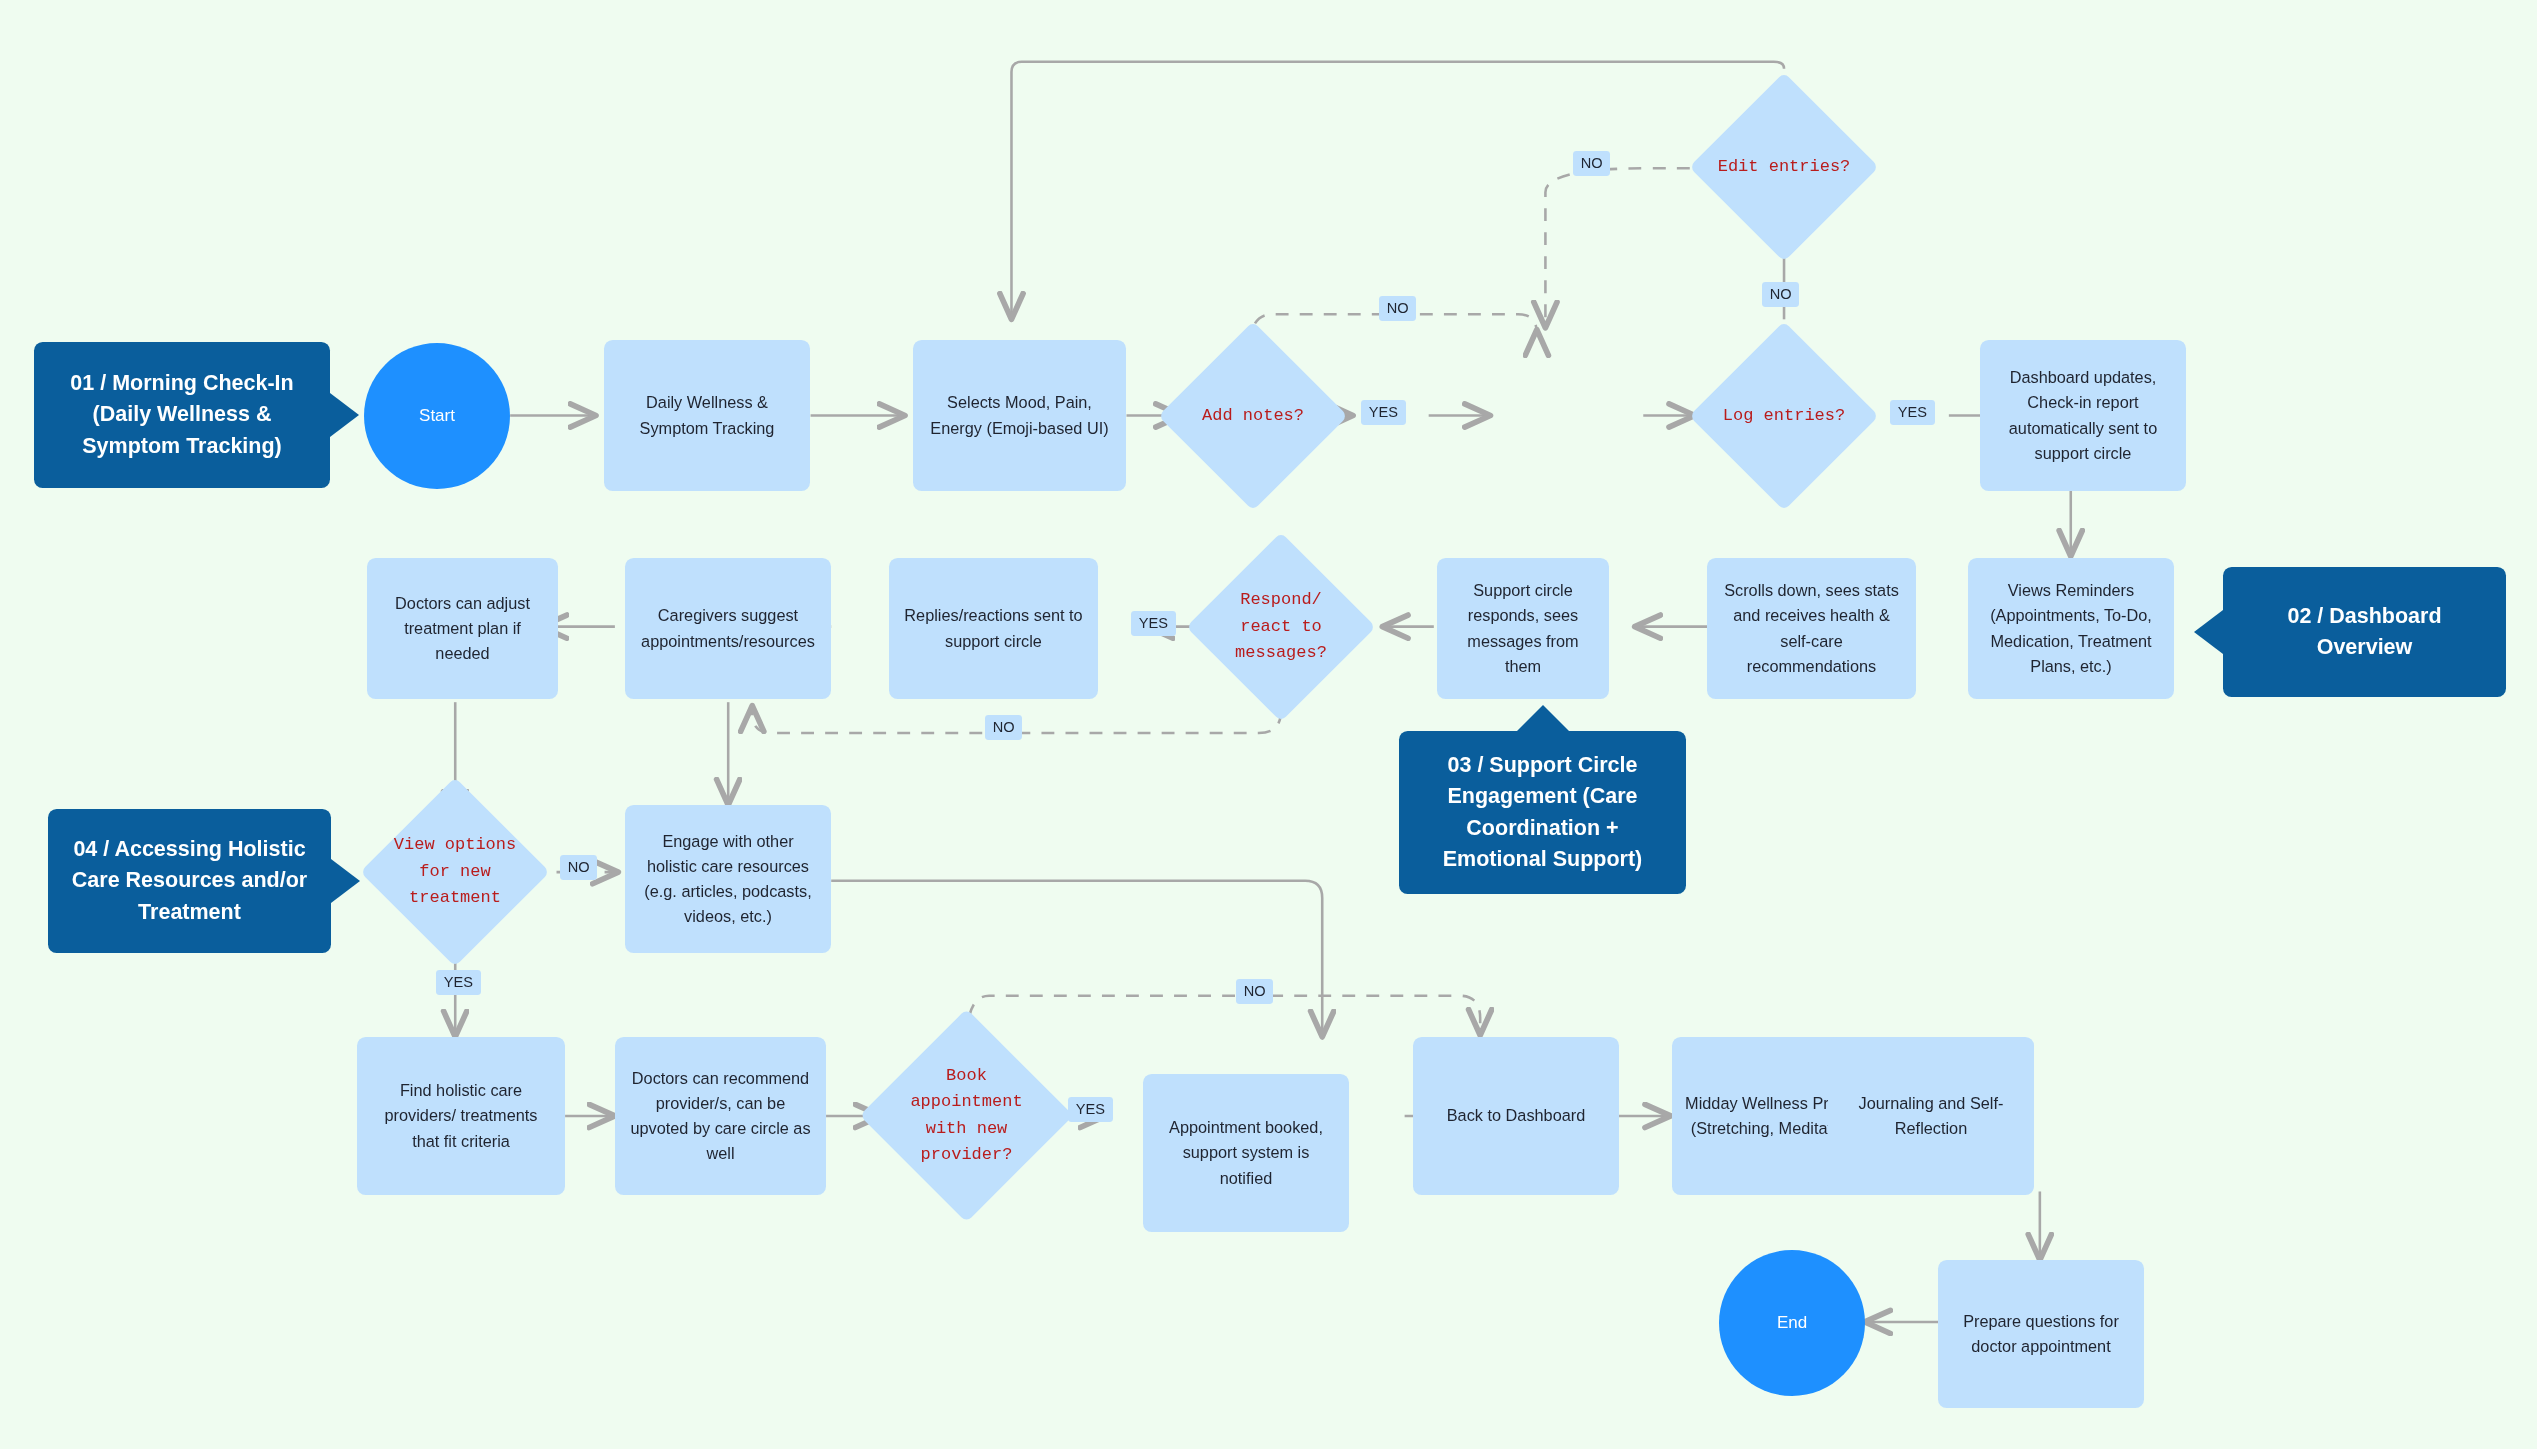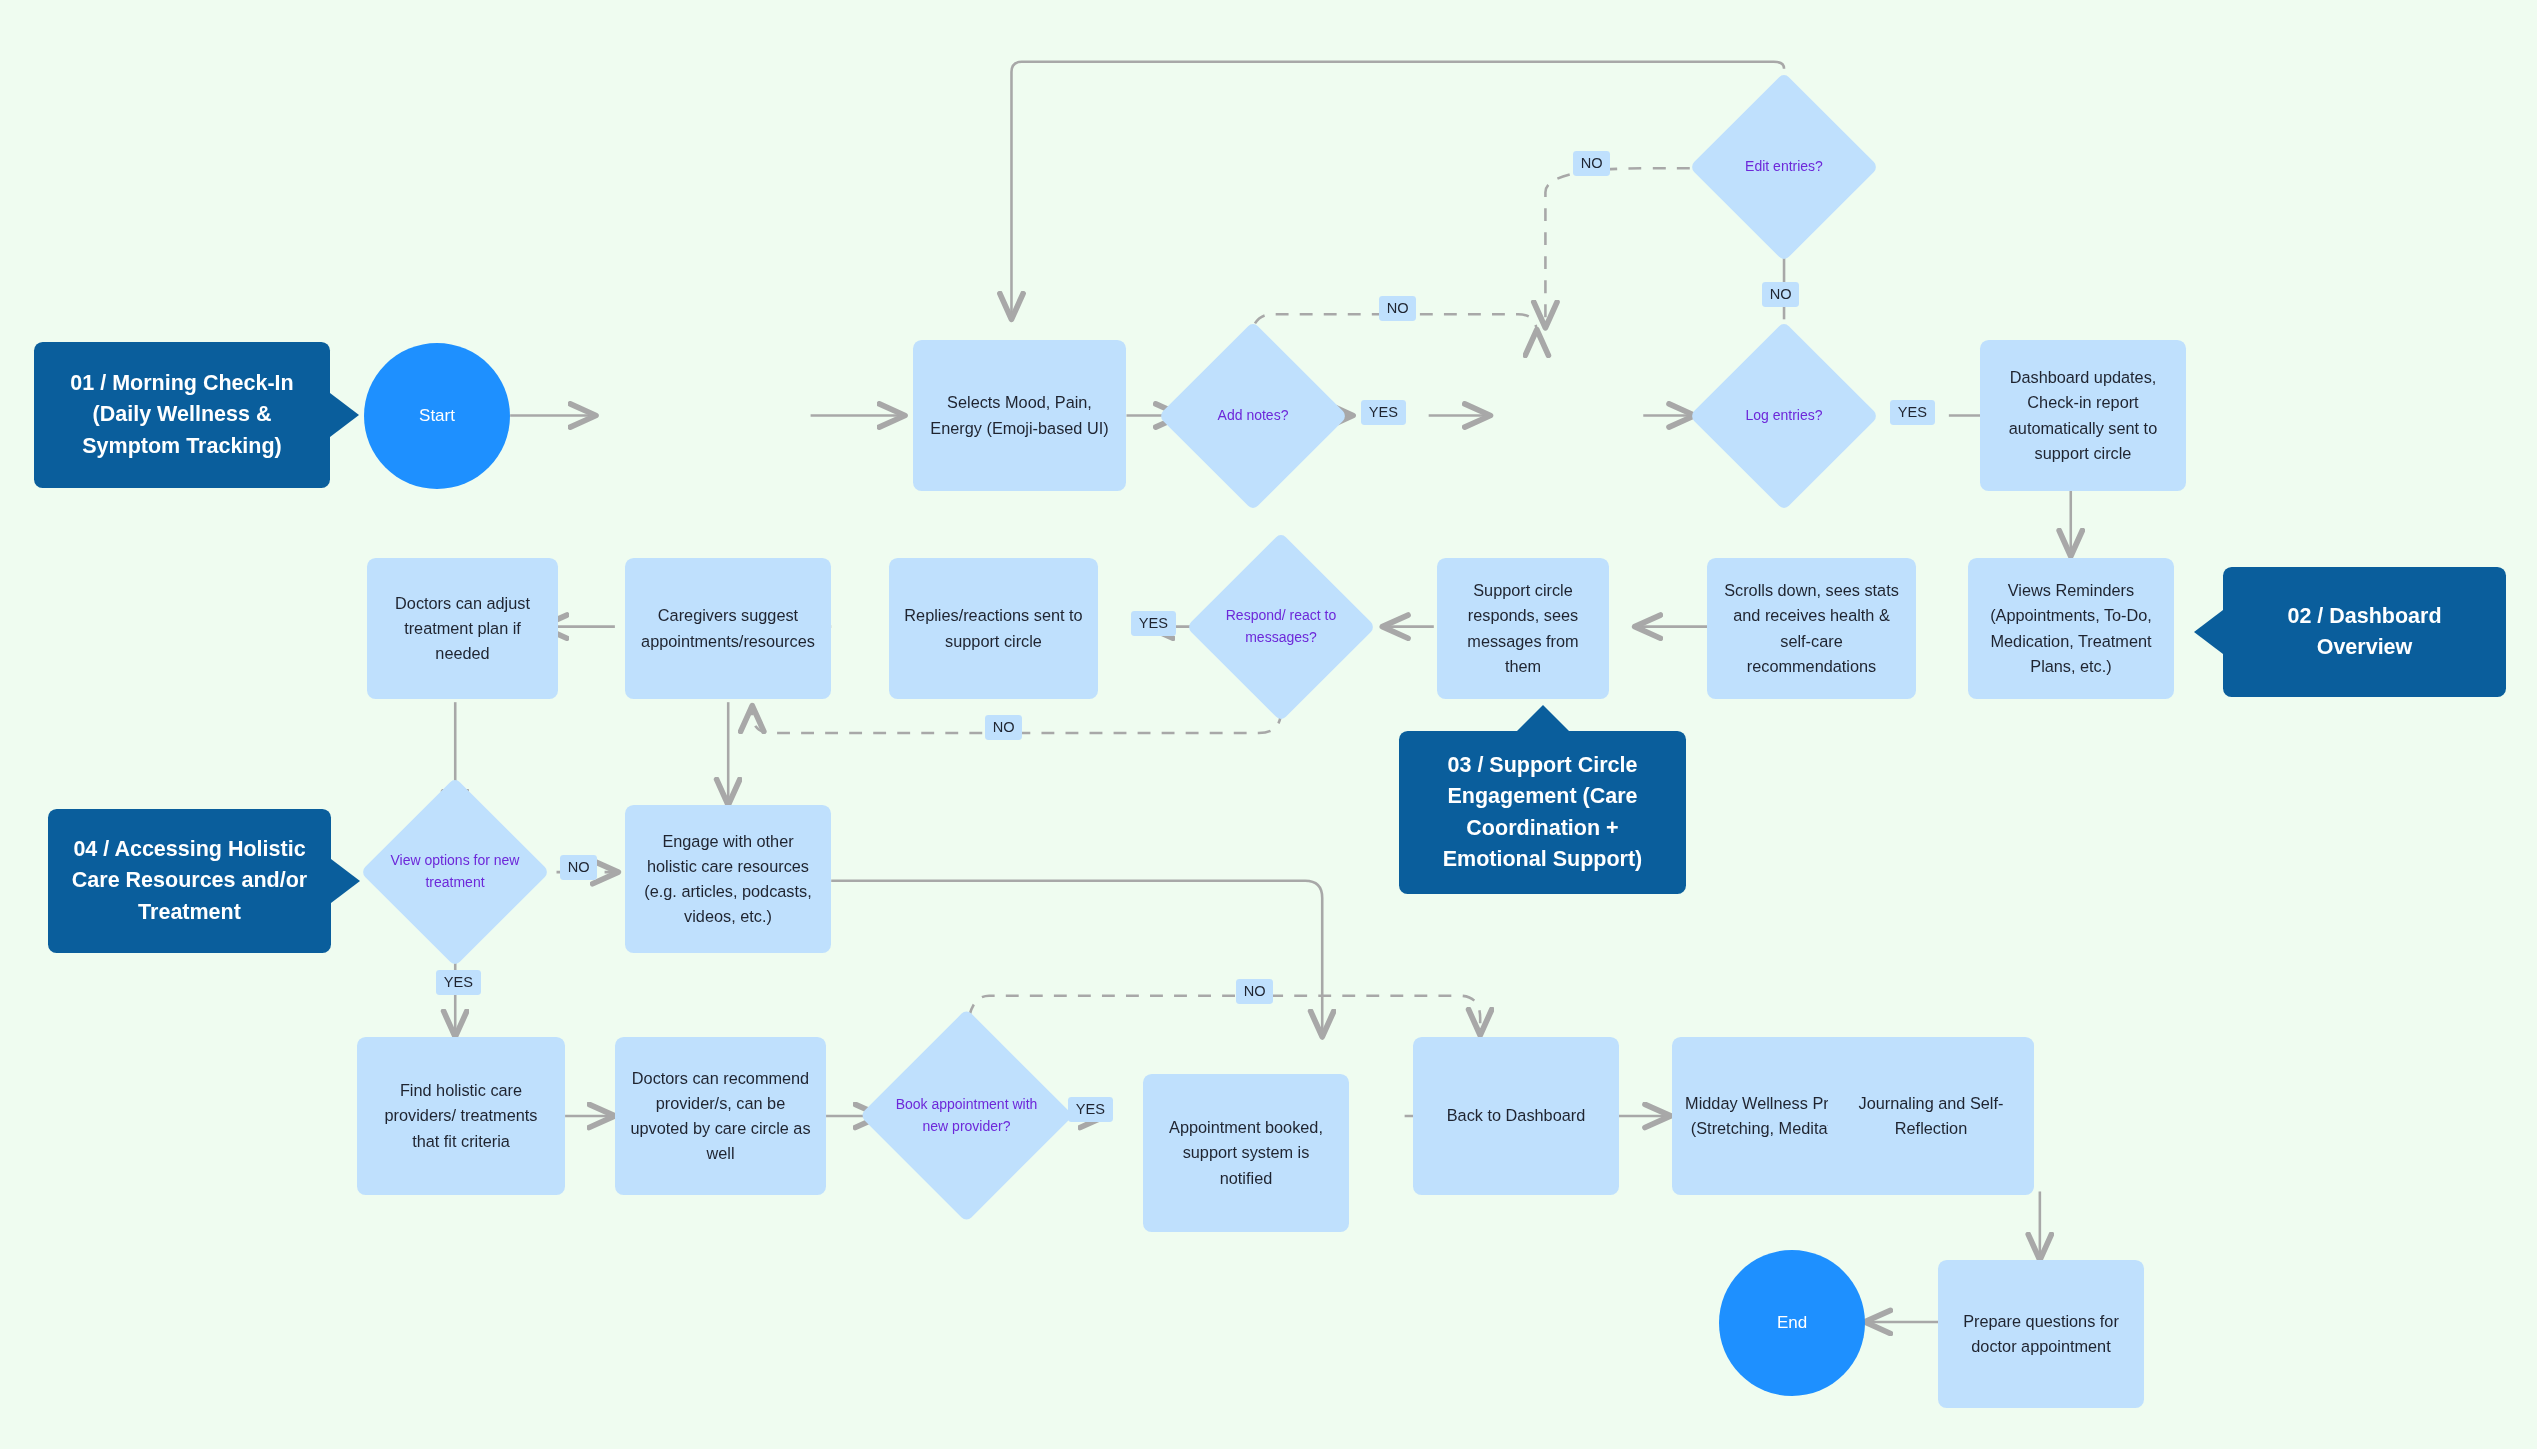--- a/index.html
+++ b/index.html
@@ -32,23 +32,24 @@
     background:#1e90ff;
     color:#ffffff;
     display:flex;align-items:center;justify-content:center;
     font-size:17px;
   }
 
   .diamond{
     position:absolute;
     display:flex;align-items:center;justify-content:center;
     text-align:center;
-    color:#6d28d9;
-    font-size:14px;
+    color:#b91c1c;
+    font-size:17px;
     line-height:1.55;
+    font-family:Liberation Mono, monospace;
   }
   .diamond .dia-bg{
     position:absolute;left:0;top:0;width:100%;height:100%;
     background:#bfe0fd;
     transform:rotate(45deg);
     border-radius:6.9px;
   }
   .diamond .dia-txt{position:relative;z-index:2;width:128%;}
 
   .edge-label{
@@ -188,20 +189,23 @@
   </div>
 
   <div class="terminal" style="left:364px;top:343px;width:146px;height:146px;">
     <span>Start</span>
   </div>
 
   <div class="terminal" style="left:1719px;top:1250px;width:146px;height:146px;">
     <span>End</span>
   </div>
 
+  <div class="node" style="left:604px;top:340px;width:206px;height:151px;">
+    <span>Daily Wellness &amp; Symptom Tracking</span>
+  </div>
 
   <div class="node" style="left:913px;top:340px;width:213px;height:151px;">
     <span>Selects Mood, Pain, Energy (Emoji-based UI)</span>
   </div>
 
 
   <div class="node" style="left:1968px;top:340px;width:206px;height:151px;margin-left:12px;">
     <span>Dashboard updates, Check-in report automatically sent to support circle</span>
   </div>
 

